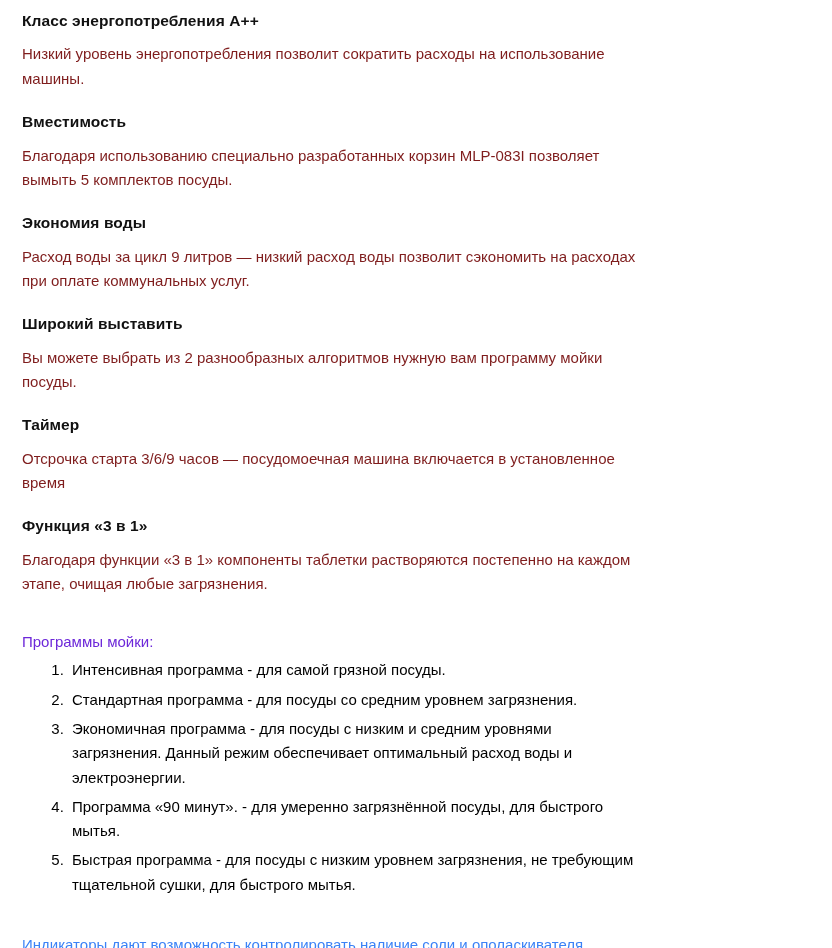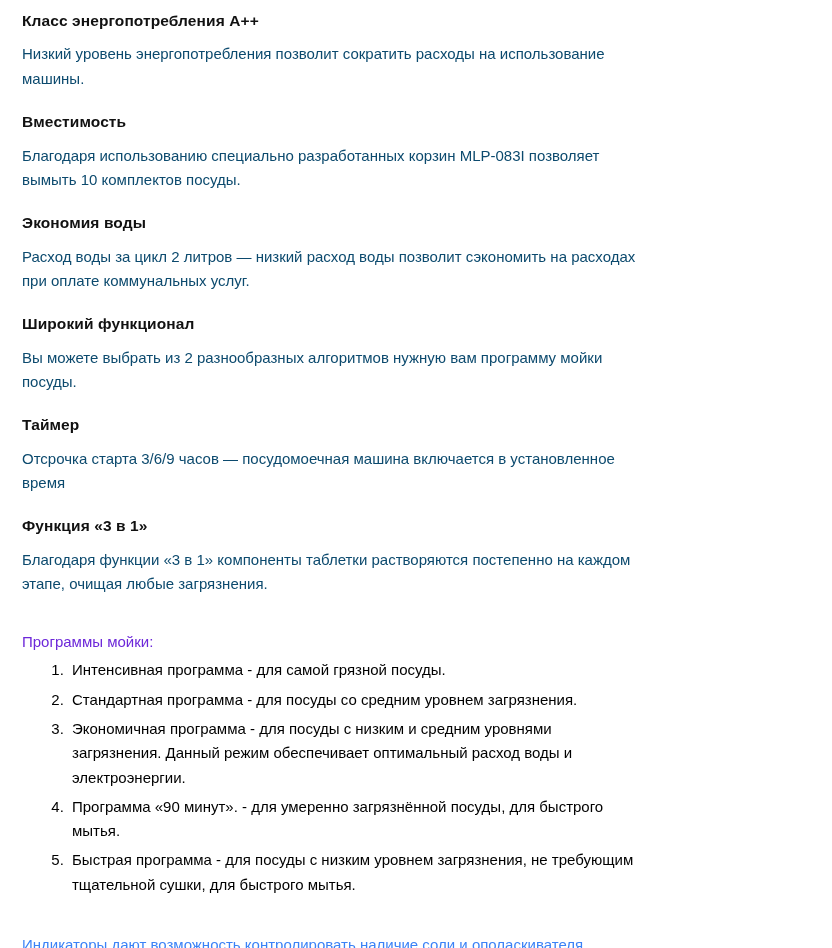--- a/index.html
+++ b/index.html
@@ -27,21 +27,21 @@
     font-weight: bold;
     line-height: 1.45;
     margin: 0 0 10px 0;
     color: #111111;
     letter-spacing: 0.1px;
   }
   p.body-text {
     font-size: 15px;
     line-height: 1.62;
     margin: 0 0 20px 0;
-    color: #0c4a6e;
+    color: #7f1d1d;
   }
   p.body-text.tight {
     margin-bottom: 6px;
   }
   .programs-intro {
     font-size: 15px;
     line-height: 1.6;
     margin: 34px 0 4px 0;
     color: #6d28d9;
   }
@@ -69,30 +69,30 @@
 <div class="page">
 
   <div class="section">
     <h3 class="heading">Класс энергопотребления A++</h3>
     <p class="body-text">Низкий уровень энергопотребления позволит сократить расходы на использование машины.</p>
   </div>
 
 
   <div class="section">
     <h3 class="heading">Вместимость</h3>
-    <p class="body-text">Благодаря использованию специально разработанных корзин MLP-083I позволяет вымыть 10 комплектов посуды.</p>
+    <p class="body-text">Благодаря использованию специально разработанных корзин MLP-083I позволяет вымыть 5 комплектов посуды.</p>
   </div>
 
   <div class="section">
     <h3 class="heading">Экономия воды</h3>
-    <p class="body-text">Расход воды за цикл 2 литров — низкий расход воды позволит сэкономить на расходах при оплате коммунальных услуг.</p>
+    <p class="body-text">Расход воды за цикл 9 литров — низкий расход воды позволит сэкономить на расходах при оплате коммунальных услуг.</p>
   </div>
 
   <div class="section">
-    <h3 class="heading">Широкий функционал</h3>
+    <h3 class="heading">Широкий выставить</h3>
     <p class="body-text">Вы можете выбрать из 2 разнообразных алгоритмов нужную вам программу мойки посуды.</p>
   </div>
 
   <div class="section">
     <h3 class="heading">Таймер</h3>
     <p class="body-text">Отсрочка старта 3/6/9 часов — посудомоечная машина включается в установленное время</p>
   </div>
 
   <div class="section">
     <h3 class="heading">Функция «3 в 1»</h3>

